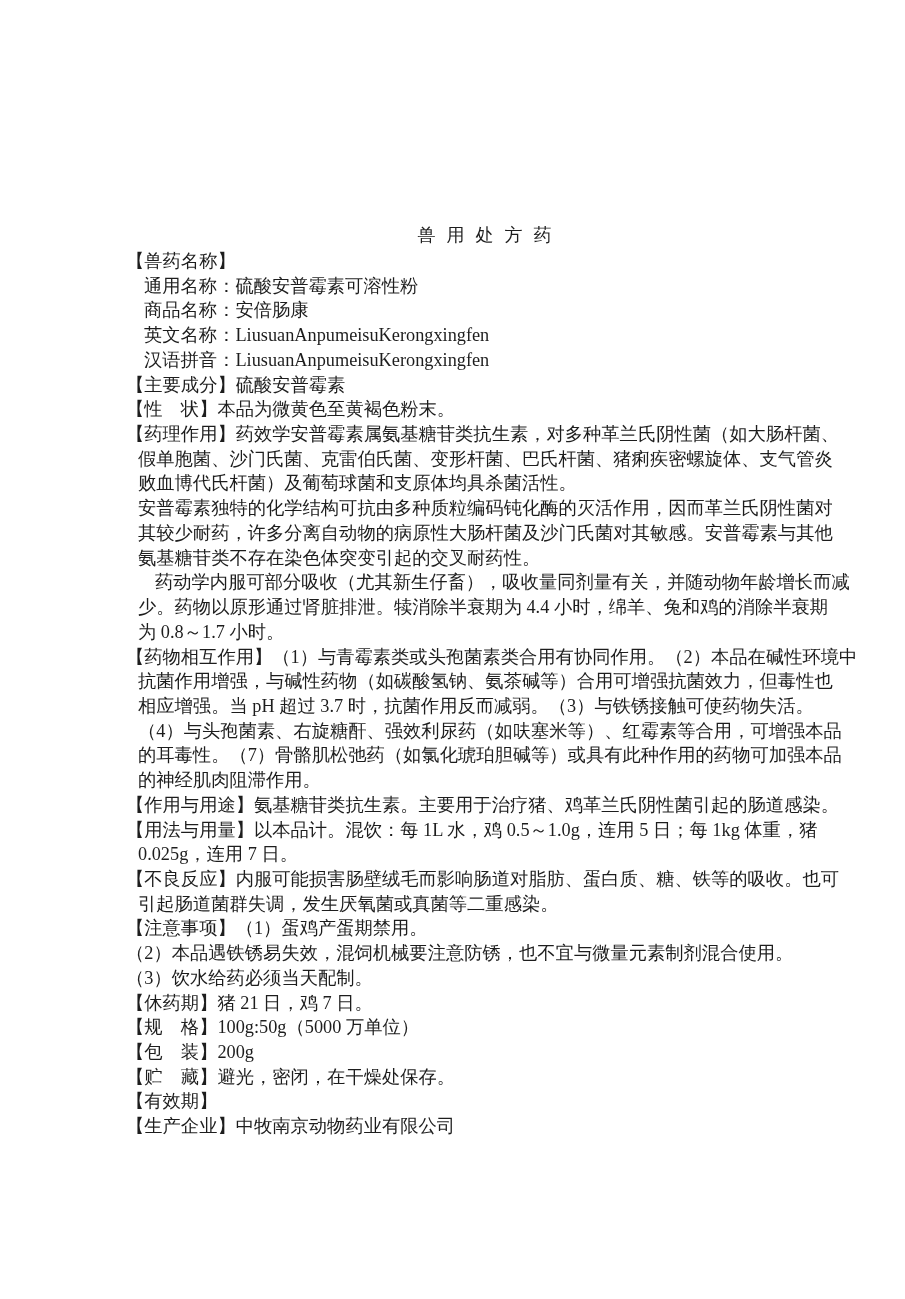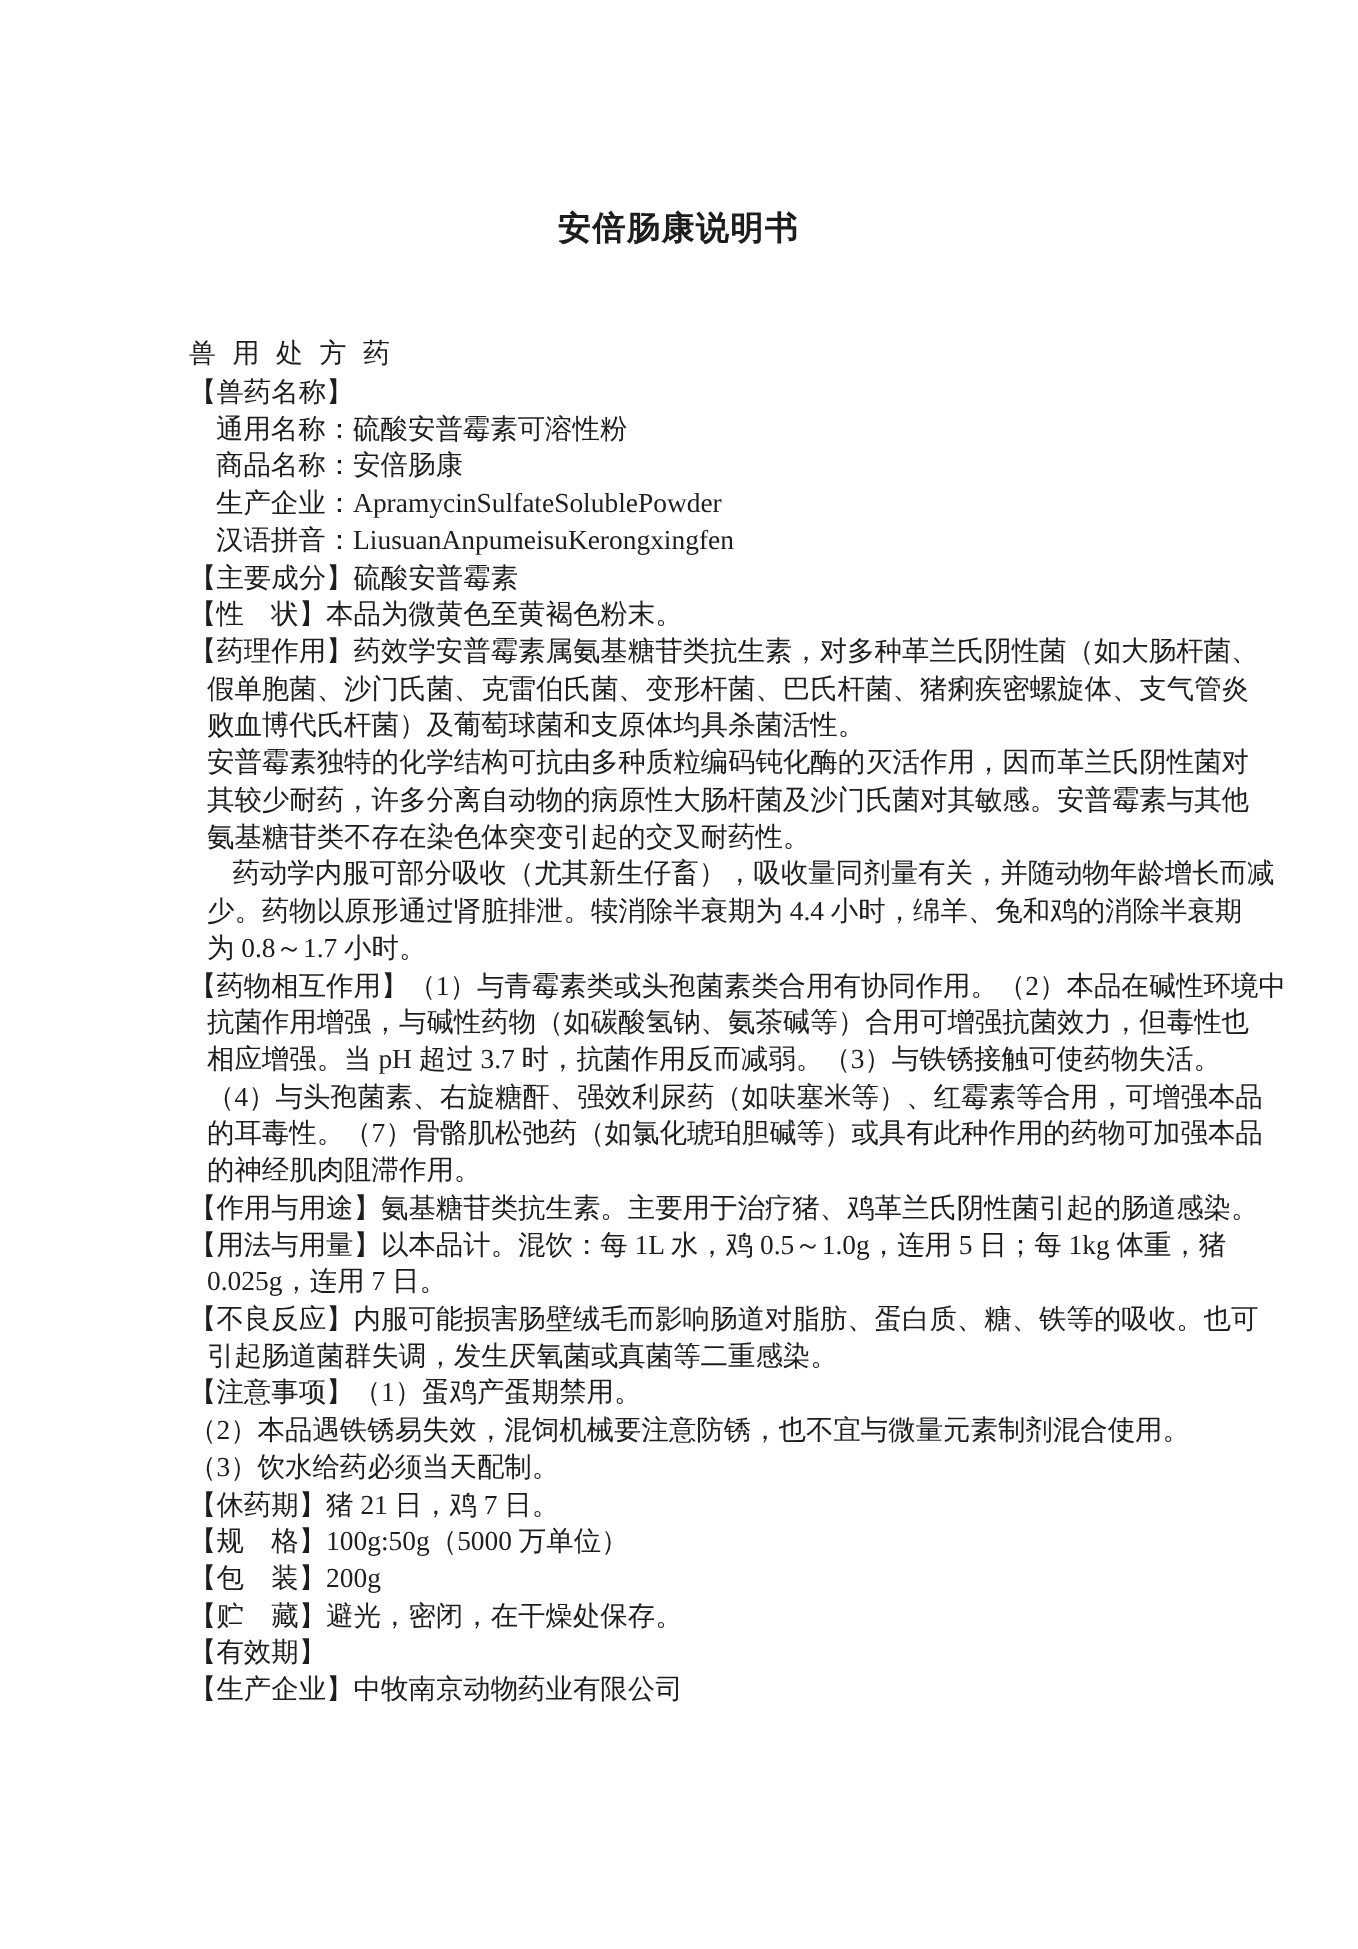--- a/index.html
+++ b/index.html
@@ -26,21 +26,21 @@
     font-size: 22px;
     line-height: 27px;
     font-weight: bold;
     letter-spacing: 1px;
   }
   .rx-label {
     position: absolute;
     top: 224px;
     left: 126px;
     width: 728px;
-    text-align: left;
+    text-align: center;
     font-size: 18px;
     line-height: 22px;
     letter-spacing: 11px;
   }
   .doc-body {
     position: absolute;
     top: 249px;
     left: 126px;
     width: 740px;
     font-size: 18.3px;
@@ -52,29 +52,28 @@
   }
   .l0 { padding-left: 0; }      
   .l1 { padding-left: 18px; }   
   .lh { padding-left: 12px; }   
   .l2 { padding-left: 29px; }   
 </style>
 </head>
 <body>
 
 <div class="page">
-  <h1 class="title">安倍肠康说明书</h1>
 
   <div class="rx-label">兽用处方药</div>
 
   <div class="doc-body" id="doc-body">
       <div class="line l0">【兽药名称】</div>
       <div class="line l1">通用名称：硫酸安普霉素可溶性粉</div>
       <div class="line l1">商品名称：安倍肠康</div>
-      <div class="line l1">生产企业：ApramycinSulfateSolublePowder</div>
+      <div class="line l1">英文名称：LiusuanAnpumeisuKerongxingfen</div>
       <div class="line l1">汉语拼音：LiusuanAnpumeisuKerongxingfen</div>
       <div class="line l0">【主要成分】硫酸安普霉素</div>
       <div class="line l0">【性　状】本品为微黄色至黄褐色粉末。</div>
       <div class="line l0">【药理作用】药效学安普霉素属氨基糖苷类抗生素，对多种革兰氏阴性菌（如大肠杆菌、</div>
       <div class="line lh">假单胞菌、沙门氏菌、克雷伯氏菌、变形杆菌、巴氏杆菌、猪痢疾密螺旋体、支气管炎</div>
       <div class="line lh">败血博代氏杆菌）及葡萄球菌和支原体均具杀菌活性。</div>
       <div class="line lh">安普霉素独特的化学结构可抗由多种质粒编码钝化酶的灭活作用，因而革兰氏阴性菌对</div>
       <div class="line lh">其较少耐药，许多分离自动物的病原性大肠杆菌及沙门氏菌对其敏感。安普霉素与其他</div>
       <div class="line lh">氨基糖苷类不存在染色体突变引起的交叉耐药性。</div>
       <div class="line l2">药动学内服可部分吸收（尤其新生仔畜），吸收量同剂量有关，并随动物年龄增长而减</div>

